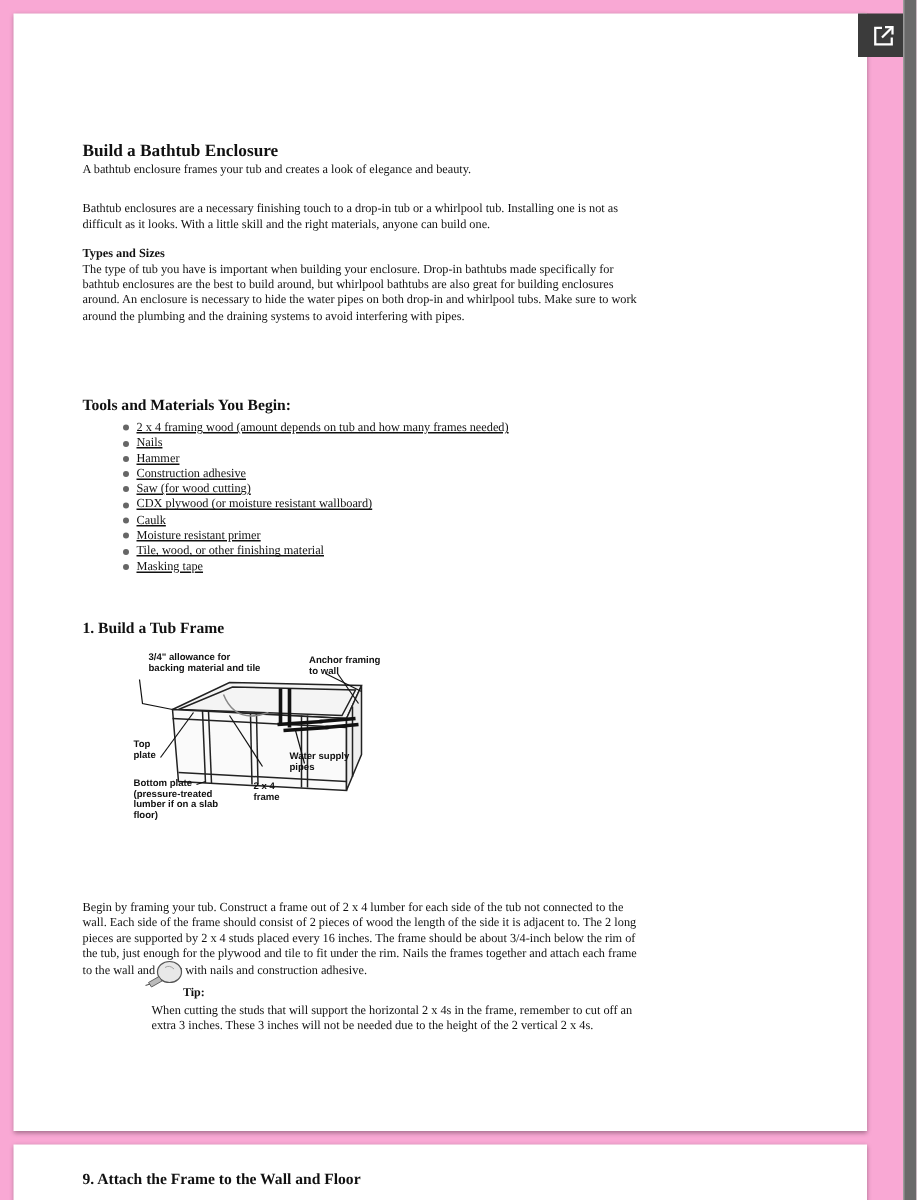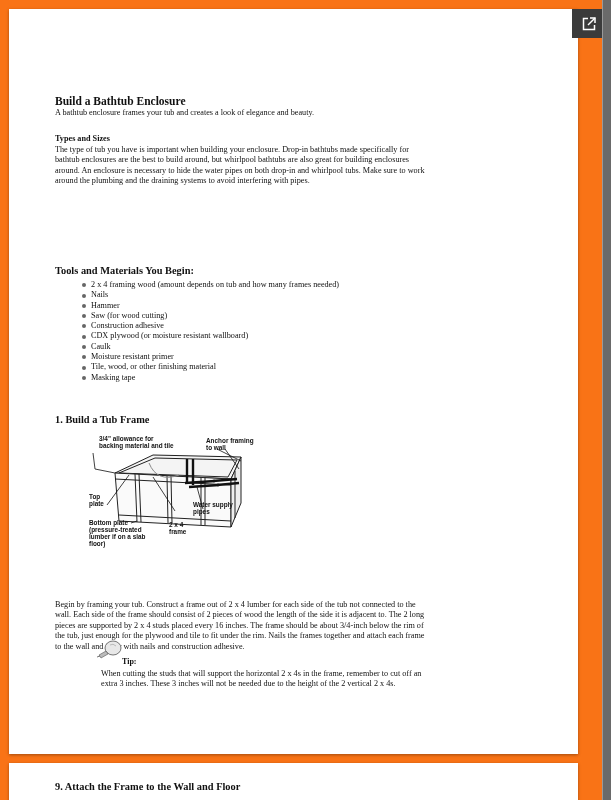--- a/index.html
+++ b/index.html
@@ -3,21 +3,21 @@
 <meta charset="utf-8">
 <style>
   html, body { margin: 0; padding: 0; }
   body {
     width: 611px; height: 800px; overflow: hidden;
     background: #d2d2d2;
     position: relative;
     font-family: "Liberation Serif", "DejaVu Serif", serif;
     color: #111;
   }
-  .viewer { position: absolute; left: 0; top: 0; width: 611px; height: 800px; background: #f97316; }
+  .viewer { position: absolute; left: 0; top: 0; width: 611px; height: 800px; background: #f9a8d4; }
   .page {
     position: absolute; left: 9px; width: 569px; background: #fff;
     box-shadow: 0 1px 3px rgba(0,0,0,0.35);
   }
   .page1 { top: 9px; height: 745px; }
   .page2 { top: 763px; height: 60px; }
   .scrollbar {
     position: absolute; right: 0; top: 0; width: 8px; height: 800px; background: #6a6a6a;
     border-left: 1px solid #9a9a9a;
   }
@@ -25,50 +25,51 @@
     position: absolute; left: 572px; top: 9px; width: 33px; height: 29px; background: #3b3b3b;
     display: flex; align-items: center; justify-content: center; cursor: pointer;
   }
   .content { position: absolute; left: 46px; top: 86px; width: 370px; font-size: 8.2px; line-height: 10.4px; }
   h1.title { font-size: 11.5px; font-weight: bold; margin: 0; line-height: 13px; }
   .subtitle { font-weight: normal; margin: 0 0 16px 0; }
   p { margin: 0; }
   .sect-h { font-weight: bold; margin-top: 9px; }
   .tools-h { font-size: 10.4px; font-weight: bold; position: absolute; top: 171px; left: 0; }
   ul.tools { position: absolute; top: 185px; left: 27px; margin: 0; padding: 0; list-style: none; width: 340px; }
-  ul.tools li { position: relative; padding-left: 9px; line-height: 10.3px; }
+  ul.tools li { position: relative; padding-left: 9px; line-height: 10.3px; text-decoration: underline; }
   ul.tools li::before { content: ""; position: absolute; left: 0; top: 3.3px; width: 4px; height: 4px; border-radius: 50%; background: #666; }
   .step1-h { position: absolute; top: 320px; left: 0; font-size: 10.4px; font-weight: bold; }
   .figure { position: absolute; top: 340px; left: 34px; width: 175px; height: 122px; }
   .figure .lbl { position: absolute; font-family: "Liberation Sans", "DejaVu Sans", sans-serif; font-weight: bold; font-size: 6.4px; line-height: 7px; color: #111; white-space: nowrap; }
   .step1-body { position: absolute; top: 465px; left: 0; width: 370px; margin-top: 40px; }
   .tip-icon { position: absolute; top: 545px; left: 40px; }
   .tip-label { position: absolute; top: 562px; left: 67px; font-weight: bold; font-size: 8px; }
   .tip-body { position: absolute; top: 574px; left: 46px; width: 325px; }
   .step2-h { position: absolute; left: 55px; top: 781px; font-size: 10.4px; font-weight: bold; font-family: "Liberation Serif", serif; }
 </style>
 </head>
 <body>
 
 <div class="viewer">
 
   <div class="page page1">
     <div class="content" style="left:46px; top:86px;">
       <h1 class="title">Build a Bathtub Enclosure</h1>
       <p class="subtitle">A bathtub enclosure frames your tub and creates a look of elegance and beauty.</p>
+      <p>Bathtub enclosures are a necessary finishing touch to a drop-in tub or a whirlpool tub. Installing one is not as difficult as it looks. With a little skill and the right materials, anyone can build one.</p>
       <p class="sect-h">Types and Sizes</p>
       <p>The type of tub you have is important when building your enclosure. Drop-in bathtubs made specifically for bathtub enclosures are the best to build around, but whirlpool bathtubs are also great for building enclosures around. An enclosure is necessary to hide the water pipes on both drop-in and whirlpool tubs. Make sure to work around the plumbing and the draining systems to avoid interfering with pipes.</p>
 
       <div class="tools-h">Tools and Materials You Begin:</div>
       <ul class="tools">
         <li>2 x 4 framing wood (amount depends on tub and how many frames needed)</li>
         <li>Nails</li>
         <li>Hammer</li>
+        <li>Construction adhesive</li>
         <li>Saw (for wood cutting)</li>
-        <li>Construction adhesive</li>
         <li>CDX plywood (or moisture resistant wallboard)</li>
         <li>Caulk</li>
         <li>Moisture resistant primer</li>
         <li>Tile, wood, or other finishing material</li>
         <li>Masking tape</li>
       </ul>
 
       <div class="step1-h">1. Build a Tub Frame</div>
 
       <div class="figure">

